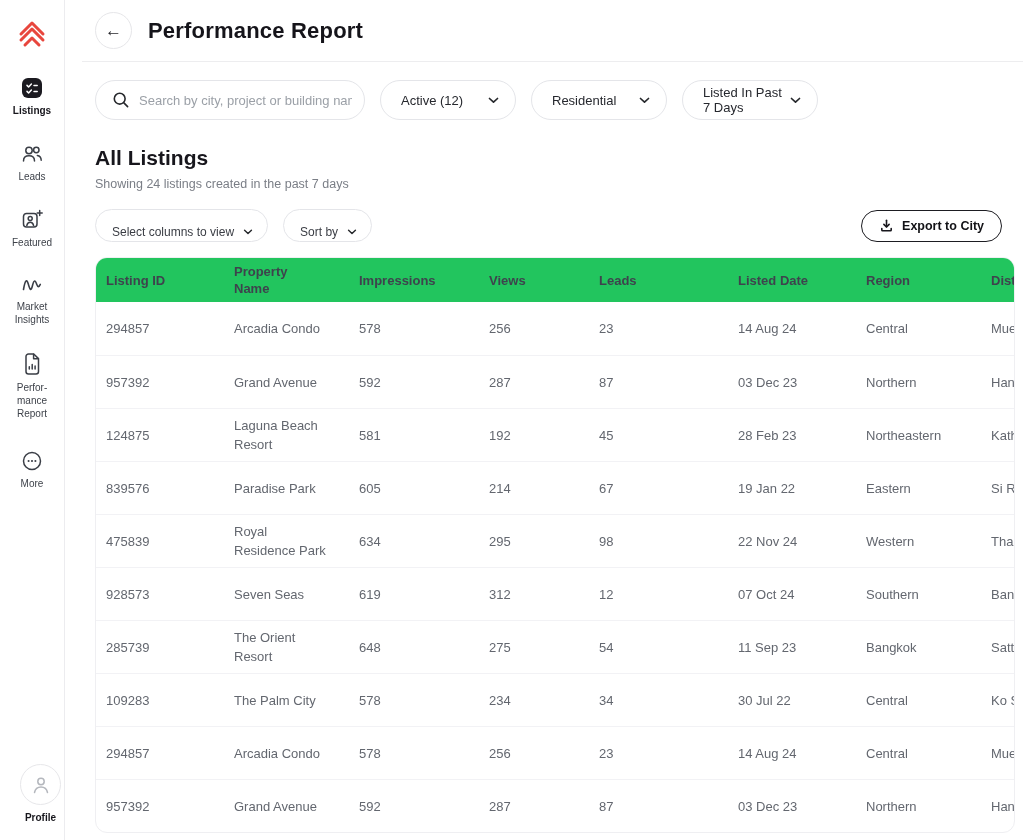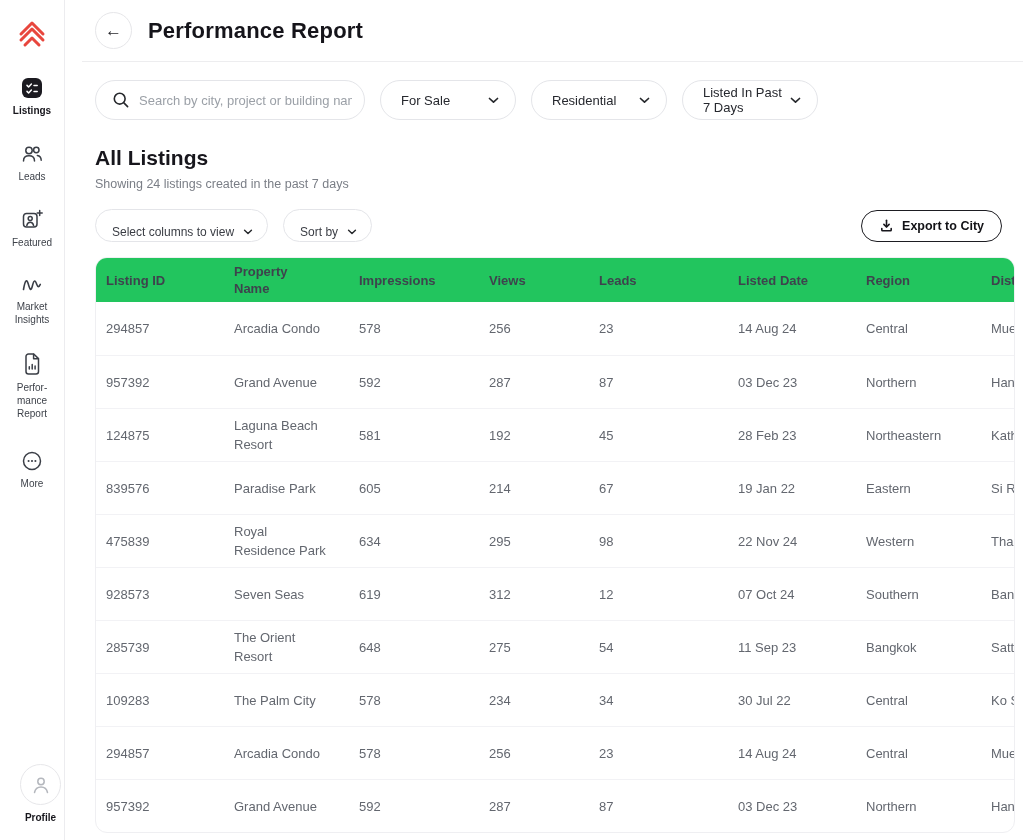--- a/index.html
+++ b/index.html
@@ -181,29 +181,29 @@
     <div class="search-pill">
       <span>
         <svg width="18" height="18" viewBox="0 0 18 18" fill="none" stroke="#26282C" stroke-width="1.6" stroke-linecap="round">
           <circle cx="7.7" cy="7.7" r="5.4"></circle>
           <line x1="11.9" y1="11.9" x2="15.6" y2="15.6"></line>
         </svg>
       </span>
       <input type="text" placeholder="Search by city, project or building names" style="">
     </div>
 
-
     <div class="drop-pill">
-      <span>For Sale</span>
+      <span>Active (12)</span>
       <span>
         <svg width="11" height="7" viewBox="0 0 11 7" fill="none" stroke="#26282C" stroke-width="1.7" stroke-linecap="round" stroke-linejoin="round">
             <path d="M1.5 1.5 L5.5 5.2 L9.5 1.5"></path>
           </svg>
       </span>
     </div>
+
 
     <div class="drop-pill">
       <span>Residential</span>
       <span>
         <svg width="11" height="7" viewBox="0 0 11 7" fill="none" stroke="#26282C" stroke-width="1.7" stroke-linecap="round" stroke-linejoin="round">
             <path d="M1.5 1.5 L5.5 5.2 L9.5 1.5"></path>
           </svg>
       </span>
     </div>
 

